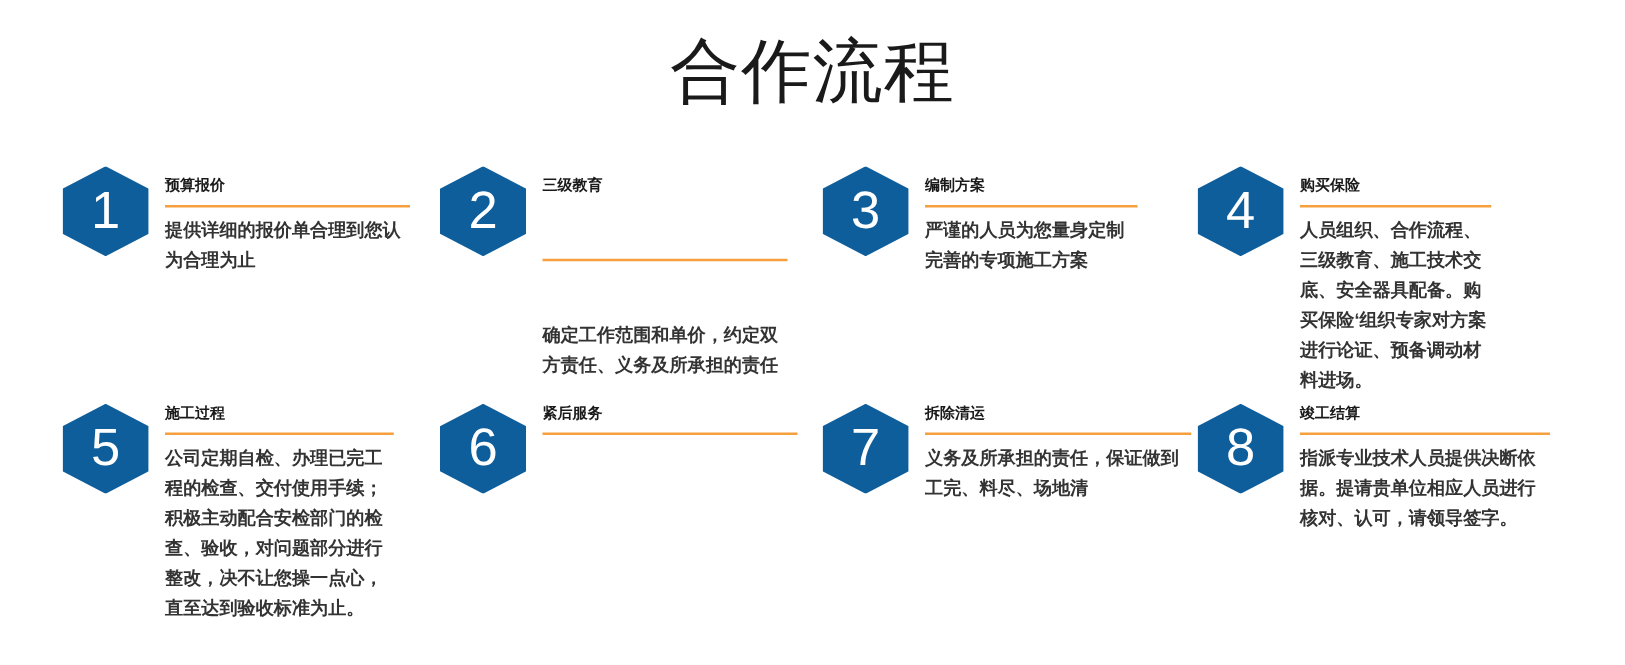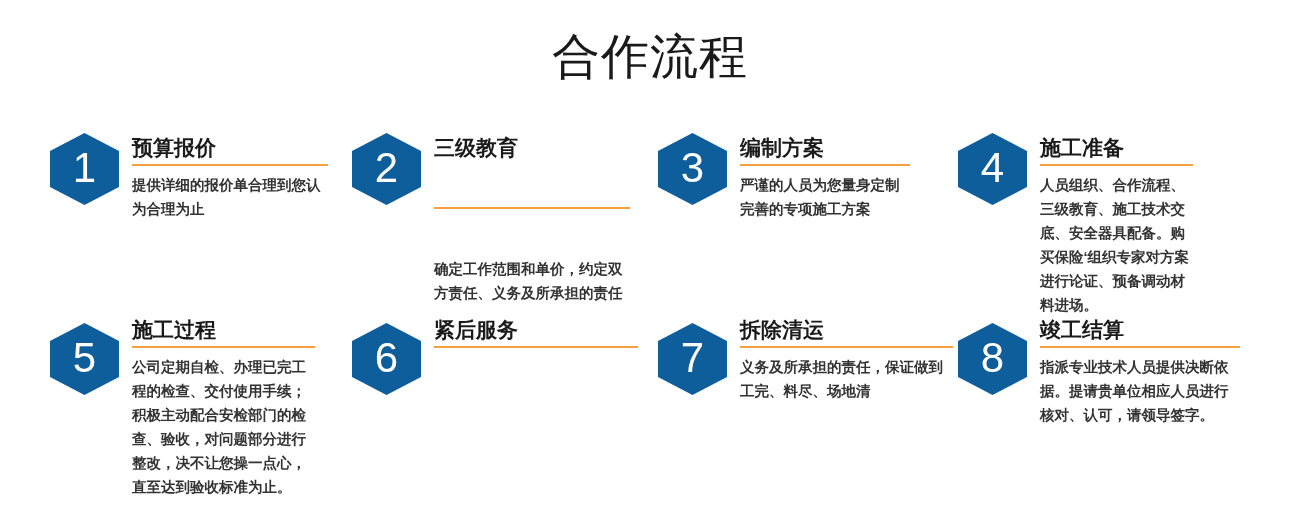--- a/index.html
+++ b/index.html
@@ -17,21 +17,21 @@
     position: relative;
   }
 
   
   .page-title {
     position: absolute;
     top: 27px;
     left: 0;
     width: 1300px;
     text-align: center;
-    font-size: 48px;
+    font-size: 56px;
     line-height: 60px;
     font-weight: 400;
     color: #1a1a1a;
     letter-spacing: 1px;
   }
 
   
   .steps {
     position: absolute;
     top: 133px;
@@ -82,21 +82,21 @@
   
   .step.r2 .hex { margin-top: 8px; }
 
   
   .step-body {
     margin-left: 13px;
     padding-top: 4px;
   }
 
   .step-title {
-    font-size: 21px;
+    font-size: 12px;
     line-height: 22px;
     font-weight: 700;
     color: #1a1a1a;
     white-space: nowrap;
   }
 
   .rule {
     height: 2px;
     background: #F5A03C;
     margin-top: 5px;
@@ -158,21 +158,21 @@
       <div class="rule"></div>
       <div class="step-desc">严谨的人员为您量身定制完善的专项施工方案</div>
     </div>
   </div>
 
   <div class="step r1 c4">
     <div class="hex">
       <span class="hex-num">4</span>
     </div>
     <div class="step-body w4">
-      <div class="step-title">施工准备</div>
+      <div class="step-title">购买保险</div>
       <div class="rule"></div>
       <div class="step-desc">人员组织、合作流程、三级教育、施工技术交底、安全器具配备。购买保险‘组织专家对方案进行论证、预备调动材料进场。</div>
     </div>
   </div>
 
   <div class="step r2 c1">
     <div class="hex">
       <span class="hex-num">5</span>
     </div>
     <div class="step-body w5">

